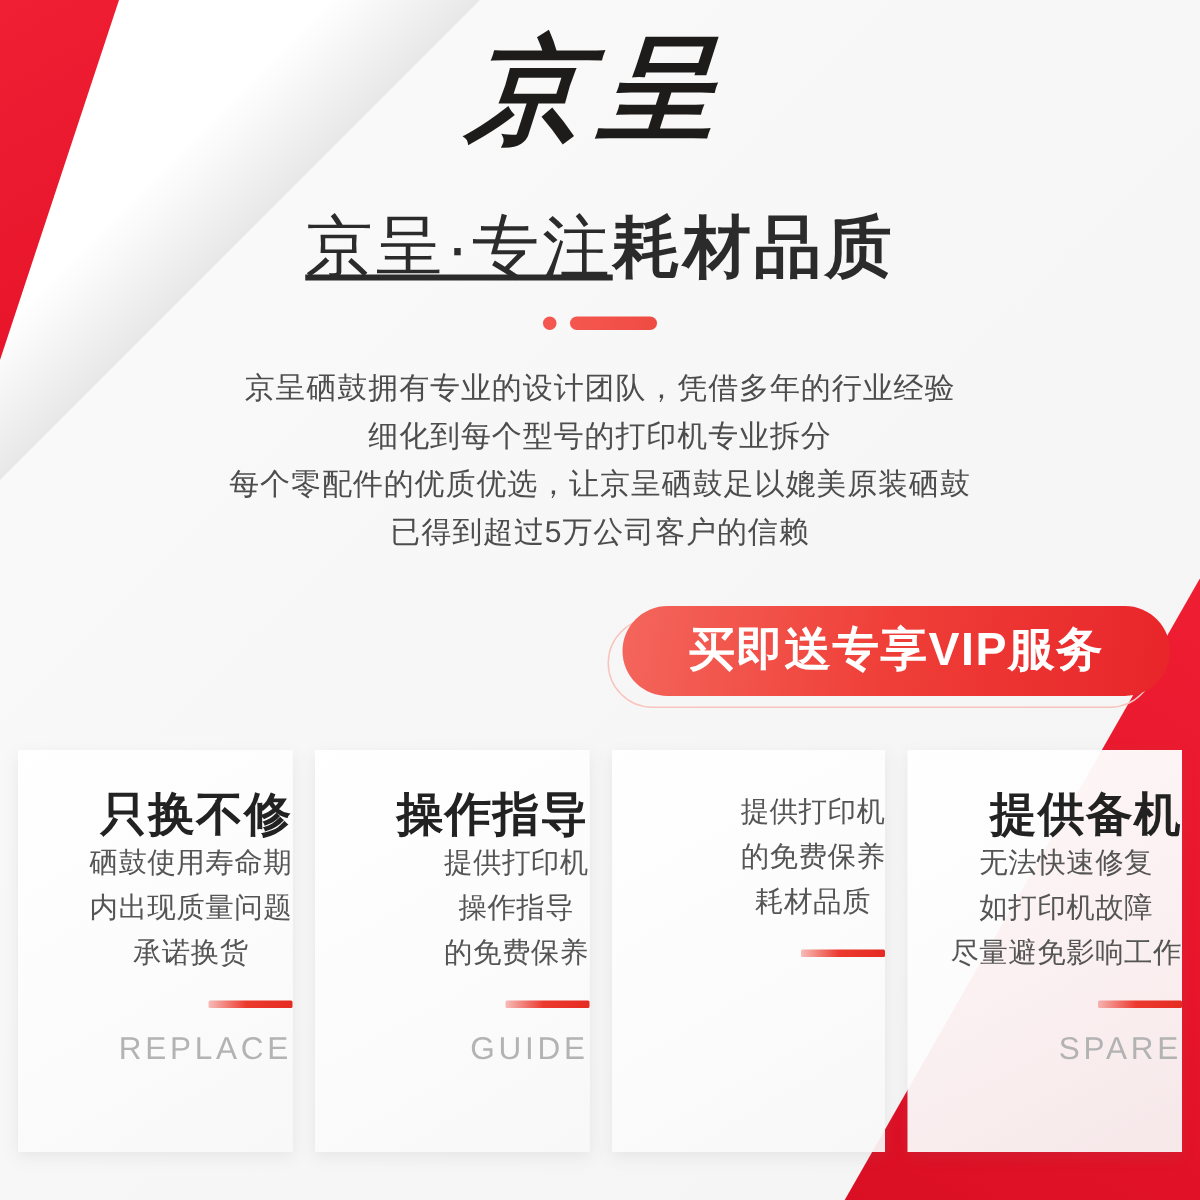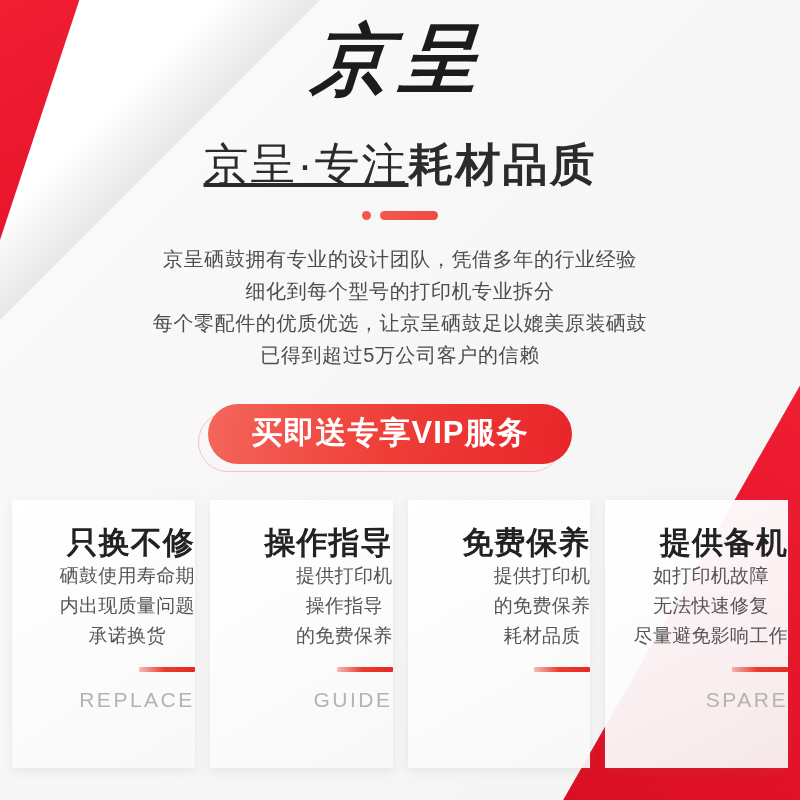--- a/index.html
+++ b/index.html
@@ -152,21 +152,21 @@
   }
   .body-copy p { margin: 0; white-space: nowrap; }
 
   
   .vip-wrap {
     position: absolute;
     top: 404px;
     left: 0;
     width: 780px;
     display: flex;
-    justify-content: center;
+    justify-content: flex-end;
     z-index: 6;
   }
   .vip-inner {
     position: relative;
     display: inline-block;
   }
   .vip-ring {
     position: absolute;
     left: -10px;
     top: 8px;
@@ -301,34 +301,33 @@
       <div class="card-lines">
         <div>提供打印机</div>
         <div>操作指导</div>
         <div>的免费保养</div>
       </div>
       <div class="card-divider"></div>
       <div class="card-en">GUIDE</div>
     </div>
 
     <div class="card">
-      <div class="card-title">免费保养</div>
       <div class="card-lines">
         <div>提供打印机</div>
         <div>的免费保养</div>
         <div>耗材品质</div>
       </div>
       <div class="card-divider"></div>
     </div>
 
     <div class="card">
       <div class="card-title">提供备机</div>
       <div class="card-lines">
+        <div>无法快速修复</div>
         <div>如打印机故障</div>
-        <div>无法快速修复</div>
         <div>尽量避免影响工作</div>
       </div>
       <div class="card-divider"></div>
       <div class="card-en">SPARE</div>
     </div>
 
   </div>
 
 </div>
 

